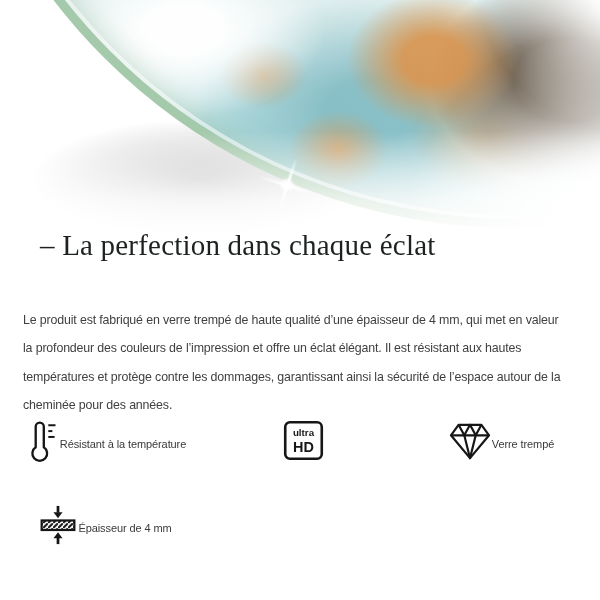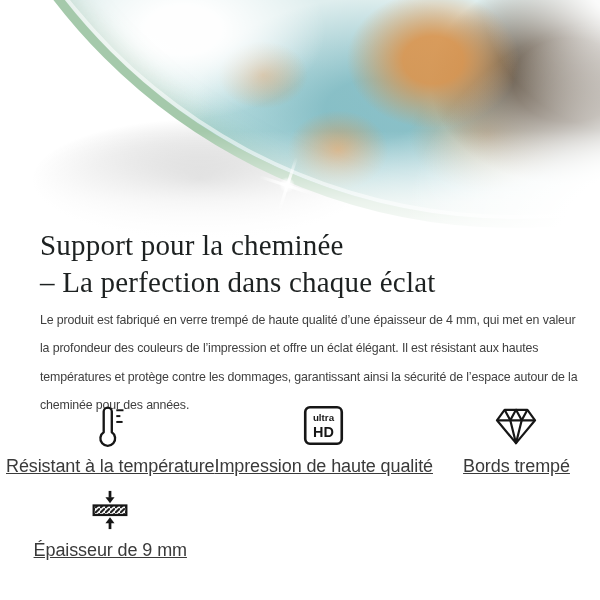--- a/index.html
+++ b/index.html
@@ -48,55 +48,54 @@
   .sparkle .core{position:absolute;left:21px;top:21px;width:16px;height:16px;
     background:radial-gradient(circle, #fff 15%, rgba(255,255,255,.6) 45%, rgba(255,255,255,0) 70%);}
   
   .heading{
     position:absolute;left:40px;top:227px;
     font-family:"Liberation Serif",serif;font-size:29px;line-height:37px;
     color:var(--heading-color,#1d2121);letter-spacing:.2px;font-weight:400;
   }
   .heading div{white-space:nowrap;}
   .description{
-    position:absolute;left:40px;top:306px;width:544px;
+    position:absolute;left:23px;top:306px;width:544px;
     font-size:12.4px;line-height:28.3px;letter-spacing:-.15px;
     color:var(--body-color,#3f3f3f);
   }
   
   .features{
     position:absolute;left:0;top:402px;width:600px;
     display:grid;grid-template-columns:repeat(3,1fr);grid-auto-rows:84px;
     justify-items:center;padding-left:6px;box-sizing:border-box;
   }
-  .feature{display:flex;flex-direction:column;align-items:center;text-align:center;}
+  .feature{display:flex;flex-direction:row;align-items:center;text-align:center;}
   .icon-box{height:47px;display:flex;align-items:center;justify-content:center;
     margin-bottom:7px;color:var(--icon-color,#161616);}
-  .feature-label{font-size:18px;letter-spacing:-.1px;color:var(--label-color,#3a3a3a);white-space:nowrap;text-decoration:underline;}
+  .feature-label{font-size:11px;letter-spacing:-.1px;color:var(--label-color,#3a3a3a);white-space:nowrap;}
   .uhd-top{font-size:10.5px;font-weight:700;}
   .uhd-bottom{font-size:15.5px;font-weight:800;}
 </style>
 </head>
 <body>
 
 <div class="page">
 
   <div class="hero">
     <div class="glass-shadow"></div>
     <div class="glass-circle"></div>
     <div class="hero-fade"></div>
     <div class="sparkle">
       <span class="bar-h"></span>
         <span class="bar-v"></span>
         <span class="core"></span>
     </div>
   </div>
 
   <div class="heading">
-    <div>Support pour la cheminée</div>
     <div>– La perfection dans chaque éclat</div>
   </div>
 
   <div class="description">Le produit est fabriqué en verre trempé de haute qualité d’une épaisseur de 4 mm, qui met en valeur la profondeur des couleurs de l’impression et offre un éclat élégant. Il est résistant aux hautes températures et protège contre les dommages, garantissant ainsi la sécurité de l’espace autour de la cheminée pour des années.</div>
 
   <div class="features">
 
     <div class="feature">
       <div class="icon-box">
         <svg width="36" height="46" viewBox="0 0 40 48" fill="none">
@@ -110,49 +109,48 @@
     </div>
 
     <div class="feature">
       <div class="icon-box">
         <svg width="41" height="41" viewBox="0 0 44 44" fill="none">
           <rect x="2.4" y="2.4" width="39.2" height="39.2" rx="5" stroke="currentColor" stroke-width="2.8"></rect>
           <text class="uhd-top" x="22" y="17.5" text-anchor="middle" fill="currentColor" font-family="Liberation Sans, sans-serif">ultra</text>
           <text class="uhd-bottom" x="22" y="34" text-anchor="middle" fill="currentColor" font-family="Liberation Sans, sans-serif">HD</text>
         </svg>
       </div>
-      <div class="feature-label">Impression de haute qualité</div>
     </div>
 
 
     <div class="feature">
       <div class="icon-box">
         <svg width="44" height="40" viewBox="0 0 46 42" fill="none" stroke="currentColor" stroke-width="2.3" stroke-linejoin="round">
           <polygon points="11,4 35,4 43,15 23,39 3,15"></polygon>
           <polyline points="3,15 43,15"></polyline>
           <polyline points="11,4 17,15 23,39 29,15 35,4"></polyline>
           <polyline points="17,15 23,4 29,15"></polyline>
         </svg>
       </div>
-      <div class="feature-label">Bords trempé</div>
+      <div class="feature-label">Verre trempé</div>
     </div>
 
 
     <div class="feature">
       <div class="icon-box">
         <svg width="40" height="44" viewBox="0 0 44 48" fill="none">
           <defs>
             <pattern id="hatch4mm" patternUnits="userSpaceOnUse" width="5.5" height="5.5">
               <path d="M-1,6.5 L6.5,-1" stroke="#161616" stroke-width="2.2"></path>
             </pattern>
           </defs>
           <rect x="4" y="19" width="36" height="10.5" fill="url(#hatch4mm)" stroke="currentColor" stroke-width="2.4"></rect>
           <line x1="22" y1="3" x2="22" y2="10.5" stroke="currentColor" stroke-width="3"></line>
           <polygon points="17,10 27,10 22,16.5" fill="currentColor"></polygon>
           <line x1="22" y1="45" x2="22" y2="38" stroke="currentColor" stroke-width="3"></line>
           <polygon points="17,38.5 27,38.5 22,32" fill="currentColor"></polygon>
         </svg>
       </div>
-      <div class="feature-label">Épaisseur de 9 mm</div>
+      <div class="feature-label">Épaisseur de 4 mm</div>
     </div>
 
   </div>
 </div>
 
 </body></html>

